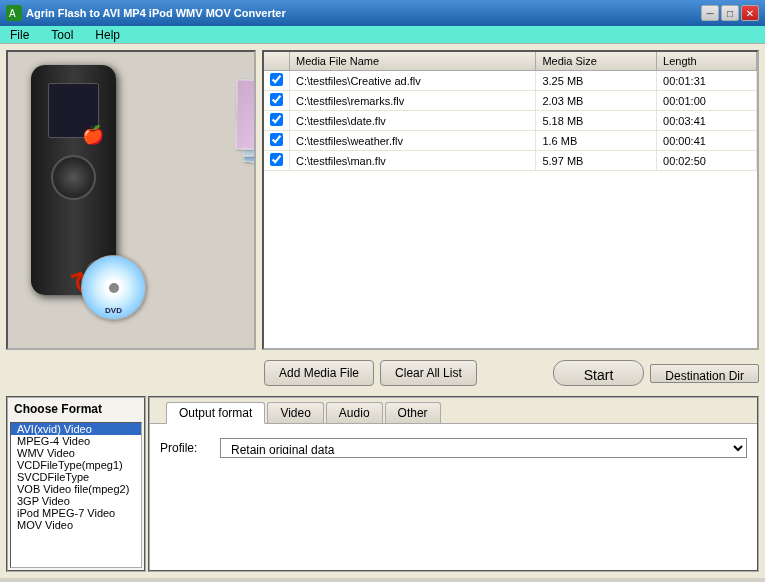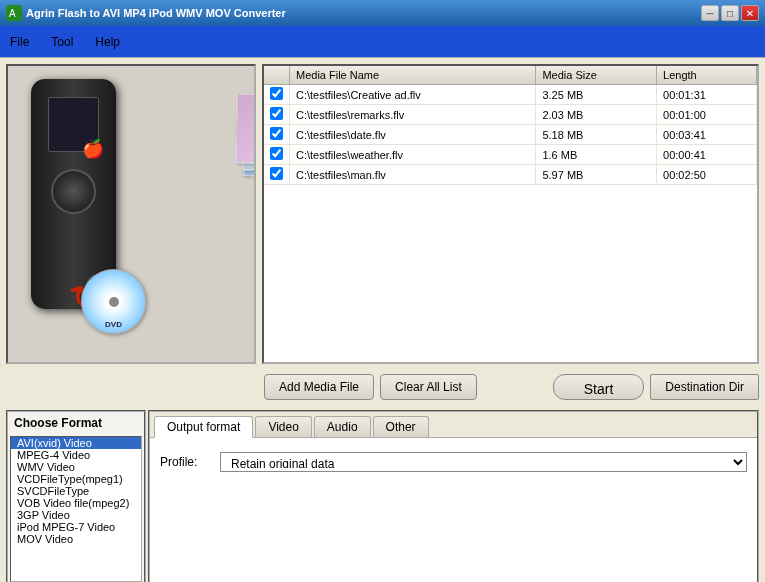--- a/index.html
+++ b/index.html
@@ -48,26 +48,26 @@
       align-items: center;
       justify-content: center;
       background: linear-gradient(to bottom, #e8e8e8, #c8c8c8);
       color: #333;
     }
     .title-btn.close-btn {
       background: linear-gradient(to bottom, #e84040, #c02020);
       color: white;
     }
     .menu-bar {
-      background: #1d4ed8;
+      background: #5eead4;
       border-bottom: 1px solid #aaa;
       padding: 2px 4px;
       display: flex;
       gap: 10px;
-      height: 32px;
+      height: 18px;
       align-items: center;
     }
     .menu-item {
       padding: 2px 6px;
       cursor: pointer;
       font-size: 12px;
     }
     .main-content {
       display: flex;
       flex-direction: column;
@@ -154,21 +154,21 @@
       height: 26px;
       margin-left: auto;
     }
     .btn-dest {
       padding: 4px 14px;
       border: 1px solid #888;
       border-radius: 2px;
       background: linear-gradient(to bottom, #f0ece4, #d8d4c8);
       cursor: pointer;
       font-size: 12px;
-      height: 26px;
+      height: 19px;
     }
     .bottom-section {
       display: flex;
       gap: 2px;
       flex: 1;
     }
     .format-panel {
       width: 140px;
       border: 2px groove #aaa;
       background: #f5f3ee;
@@ -219,20 +219,21 @@
       cursor: pointer;
       font-size: 12px;
       margin-right: 2px;
       border-radius: 3px 3px 0 0;
     }
     .tab.active {
       background: white;
       border-bottom: 1px solid white;
       margin-bottom: -1px;
       z-index: 1;
+      margin-left: 12px;
     }
     .tab-content {
       padding: 14px 10px;
       flex: 1;
       background: white;
     }
     .profile-row {
       display: flex;
       align-items: center;
       gap: 10px;

